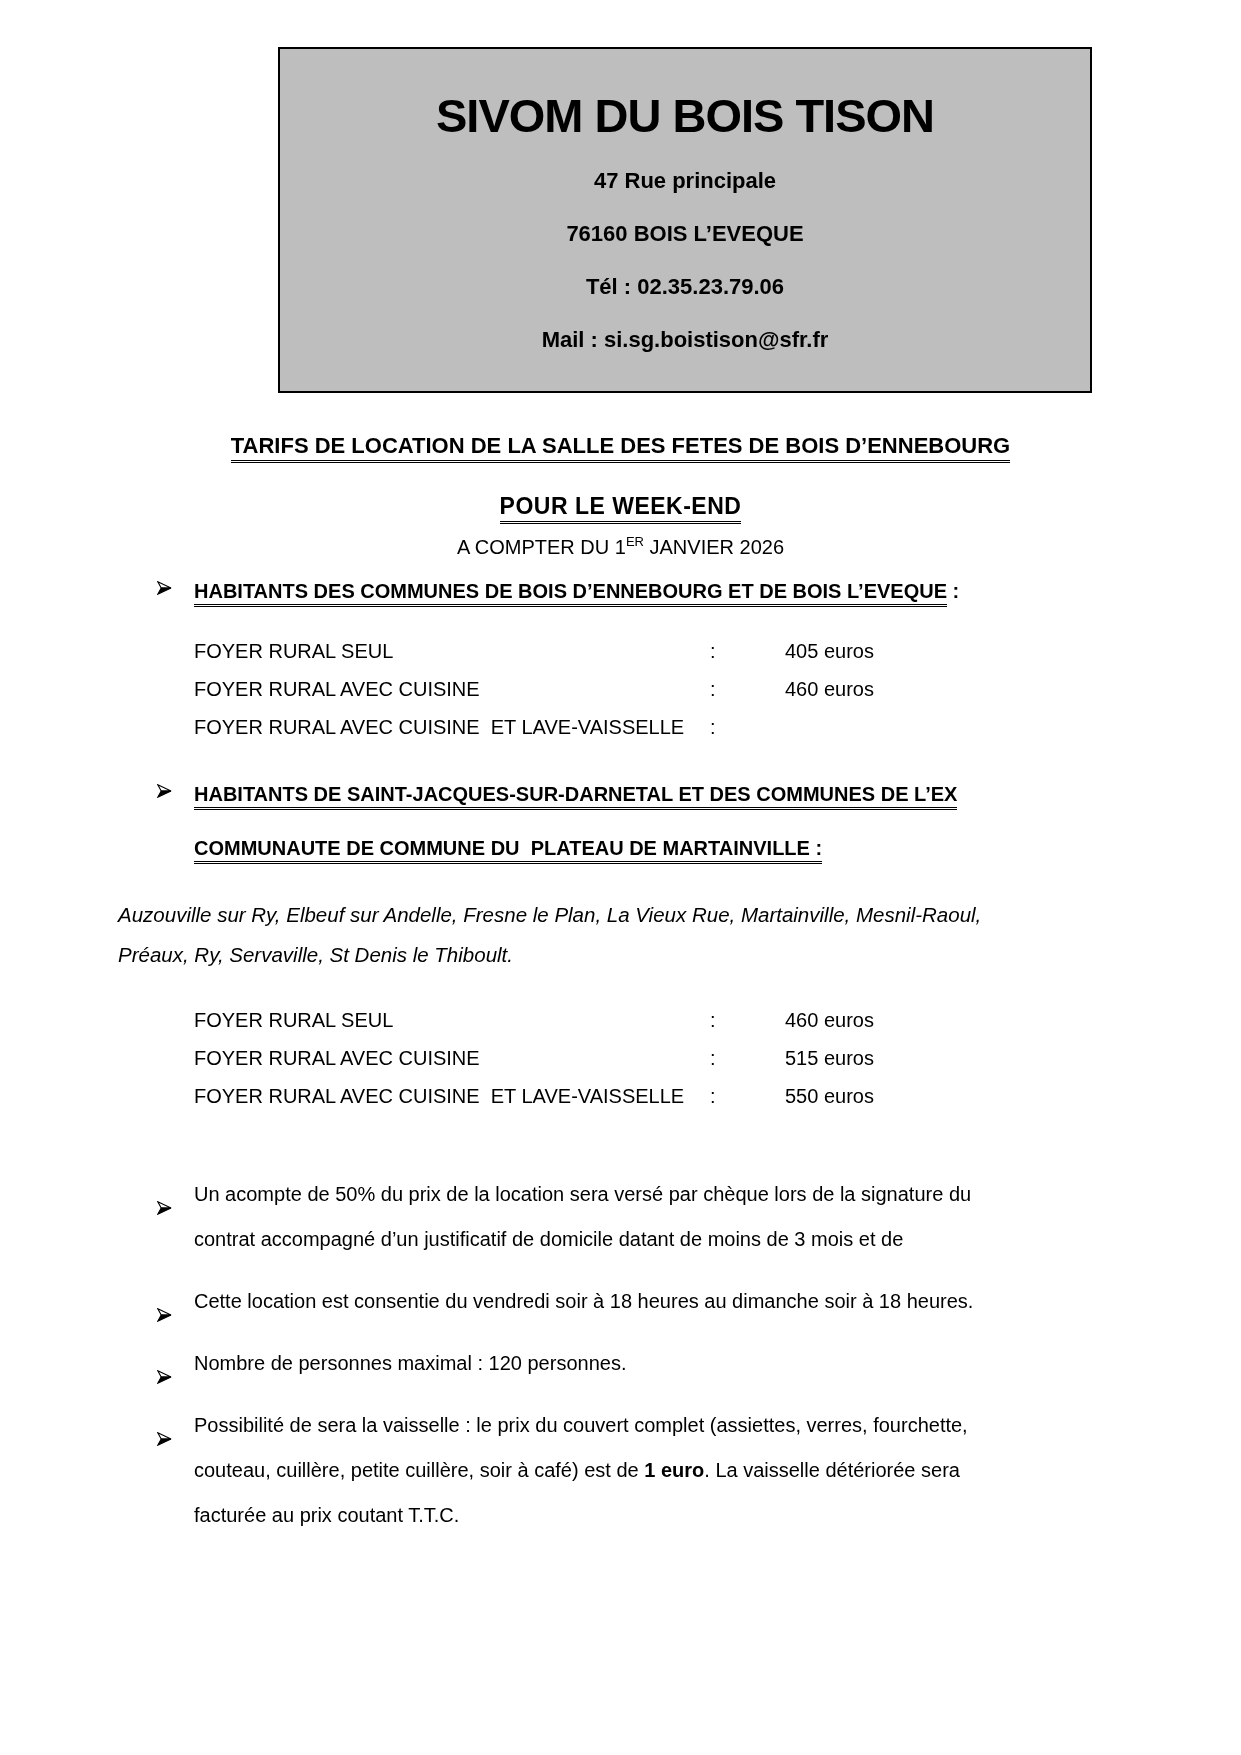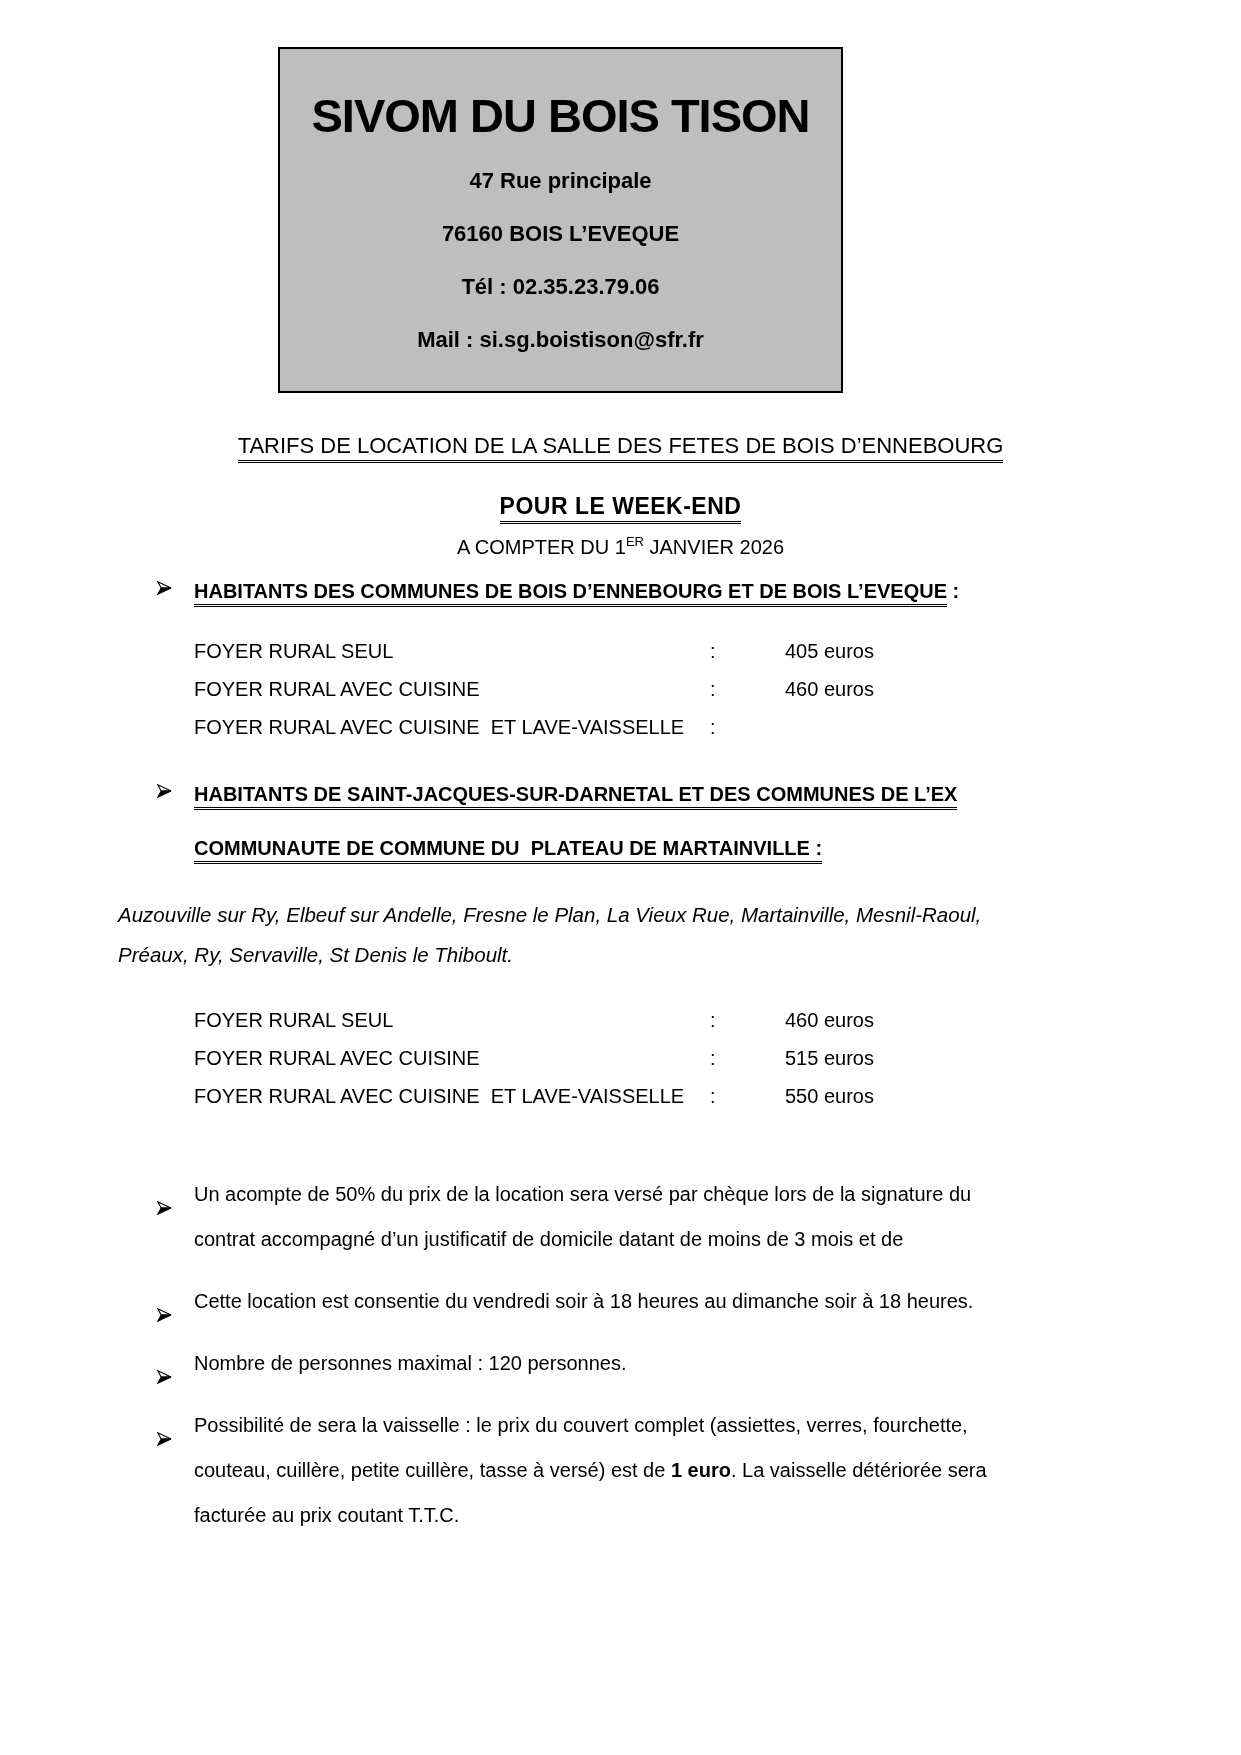--- a/index.html
+++ b/index.html
@@ -9,21 +9,21 @@
     font-family: "Liberation Sans", sans-serif;
     color: #000000;
     overflow: hidden;
     position: relative;
   }
   .page { padding: 0 118px; }
 
   
   .header-box {
     margin: 47px 0 0 160px;
-    width: 565px;
+    width: 814px;
     background: #bebebe;
     border: 2px solid #000000;
     text-align: center;
     padding: 42px 10px 38px 10px;
   }
   .org-title {
     font-size: 47px;
     font-weight: bold;
     letter-spacing: -1px;
     line-height: 50px;
@@ -31,21 +31,21 @@
   .org-line {
     font-size: 22px;
     font-weight: bold;
     line-height: 26px;
     margin-top: 27px;
   }
   .org-line:first-of-type { margin-top: 46px; }
 
   
   .doc-title, .doc-subtitle, .doc-date { text-align: center; white-space: nowrap; }
-  .doc-title   { margin-top: 40px; font-size: 22px; font-weight: normal; }
+  .doc-title   { margin-top: 40px; font-size: 22px; font-weight: bold; }
   .doc-subtitle{ margin-top: 34px; font-size: 23px; font-weight: bold; letter-spacing: 0.5px; }
   .doc-date    { margin-top: 16px; font-size: 20px; }
   .doc-date sup{ font-size: 13px; vertical-align: super; line-height: 0; }
 
   .u2 { border-bottom: 3px double #000000; padding-bottom: 2px; }
 
   
   .bullet { position: relative; padding-left: 76px; }
   .glyph  { position: absolute; left: 39px; top: 5px; width: 15px; height: 14px; }
   .hsec   { font-size: 20px; font-weight: bold; line-height: 30px; white-space: nowrap; }
@@ -207,19 +207,19 @@
     </div>
 
     <div class="bullet cond">
       <span class="glyph">
         <svg width="15" height="14" viewBox="0 0 15 14">
           <path d="M0.8 0.8 L14 7 L4.2 7 Z" fill="#ffffff" stroke="#000000" stroke-width="1.1"></path>
           <path d="M4.2 7 L14 7 L0.8 13.2 Z" fill="#000000" stroke="#000000" stroke-width="1.1"></path>
         </svg>
       </span>
       <div class="cond-line"><span>Possibilité de sera la vaisselle : le prix du couvert complet (assiettes, verres, fourchette,</span></div>
-      <div class="cond-line"><span>couteau, cuillère, petite cuillère, tasse à versé) est de </span><span class="b">1 euro</span><span>. La vaisselle détériorée sera</span></div>
+      <div class="cond-line"><span>couteau, cuillère, petite cuillère, soir à café) est de </span><span class="b">1 euro</span><span>. La vaisselle détériorée sera</span></div>
       <div class="cond-line"><span>facturée au prix coutant T.T.C.</span></div>
     </div>
 
   </div>
 
 </div>
 
 </body></html>

